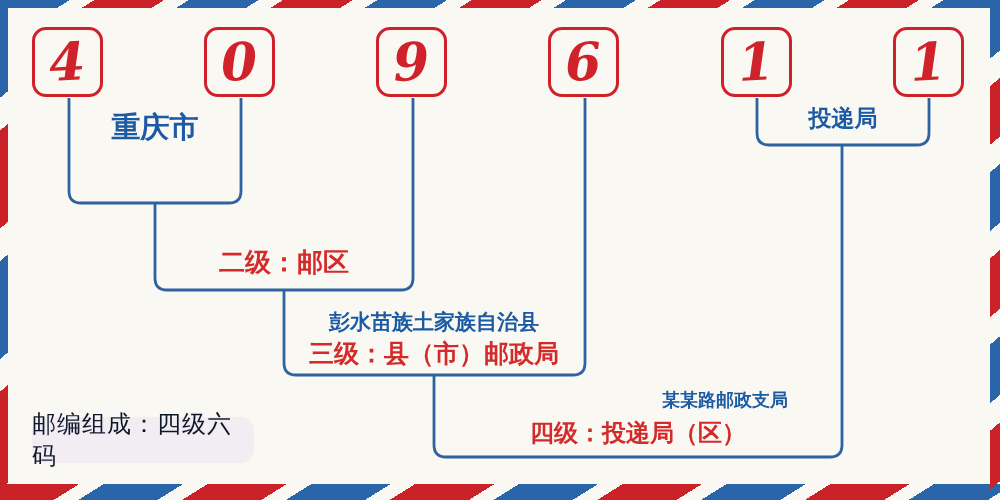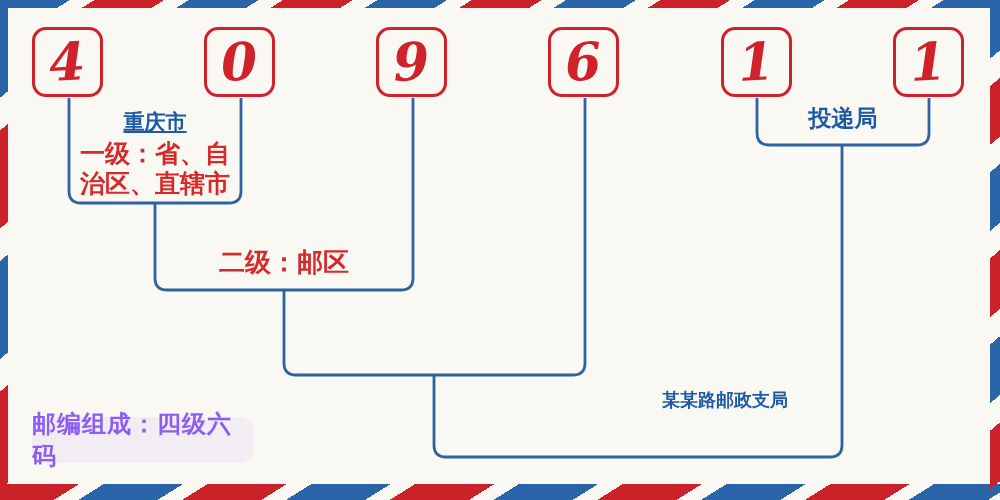--- a/index.html
+++ b/index.html
@@ -30,39 +30,39 @@
     color:#d0222a;transform:rotate(-3deg);
   }
   
   .connectors{position:absolute;left:0;top:0;width:1000px;height:500px;}
   .connectors path{fill:none;stroke:#2e639f;stroke-width:2.8px;}
   
   .note{position:absolute;text-align:center;line-height:1.2;}
   .place{color:#1c5aa4;font-weight:bold;display:block;}
   .desc{color:#d42a2a;font-weight:bold;display:block;}
   .note-1{left:55px;top:110px;width:200px;}
-  .note-1 .place{font-size:21px;text-decoration:underline;}
+  .note-1 .place{font-size:29px;}
   .note-1 .desc{font-size:25px;width:162px;margin:4px auto 0;}
   .note-2{left:184px;top:247px;width:200px;}
   .note-2 .desc{font-size:26px;}
   .note-3{left:284px;top:310px;width:300px;}
   .note-3 .place{font-size:21px;}
   .note-3 .desc{font-size:25px;margin-top:4px;}
   .note-4{left:488px;top:389px;width:300px;}
   .note-4 .place{font-size:18px;text-align:right;}
   .note-4 .desc{font-size:24px;margin-top:8px;}
   .note-5{left:768px;top:105px;width:150px;}
   .note-5 .place{font-size:23px;text-align:center;}
   
   .pill{
     position:absolute;left:32px;top:417px;width:222px;height:46px;
     background:#f1edf2;border-radius:14px;
     display:flex;align-items:center;justify-content:center;
   }
-  .pill span{color:#8b5cf6;font-weight:bold;font-size:24px;letter-spacing:1px;}
+  .pill span{color:#0f172a;font-weight:normal;font-size:24px;letter-spacing:1px;}
 </style>
 </head>
 <body>
 
 <div class="canvas">
 
   <div class="band band-top"></div>
   <div class="band band-bottom"></div>
   <div class="band band-left"></div>
   <div class="band band-right"></div>
@@ -89,30 +89,34 @@
   </div>
   <div class="digit-box" style="left:721px">
     <span class="digit">1</span>
   </div>
   <div class="digit-box" style="left:893px">
     <span class="digit">1</span>
   </div>
 
   <div class="note note-1">
     <span class="place">重庆市</span>
-    <span class="desc">一级：省、自治区、直辖市</span>
   </div>
 
   <div class="note note-2">
     <span class="desc">二级：邮区</span>
   </div>
 
+  <div class="note note-3">
+    <span class="place">彭水苗族土家族自治县</span>
+    <span class="desc">三级：县（市）邮政局</span>
+  </div>
 
   <div class="note note-4">
     <span class="place">某某路邮政支局</span>
+    <span class="desc">四级：投递局（区）</span>
   </div>
 
   <div class="note note-5">
     <span class="place">投递局</span>
   </div>
 
   <div class="pill">
     <span>邮编组成：四级六码</span>
   </div>
 

